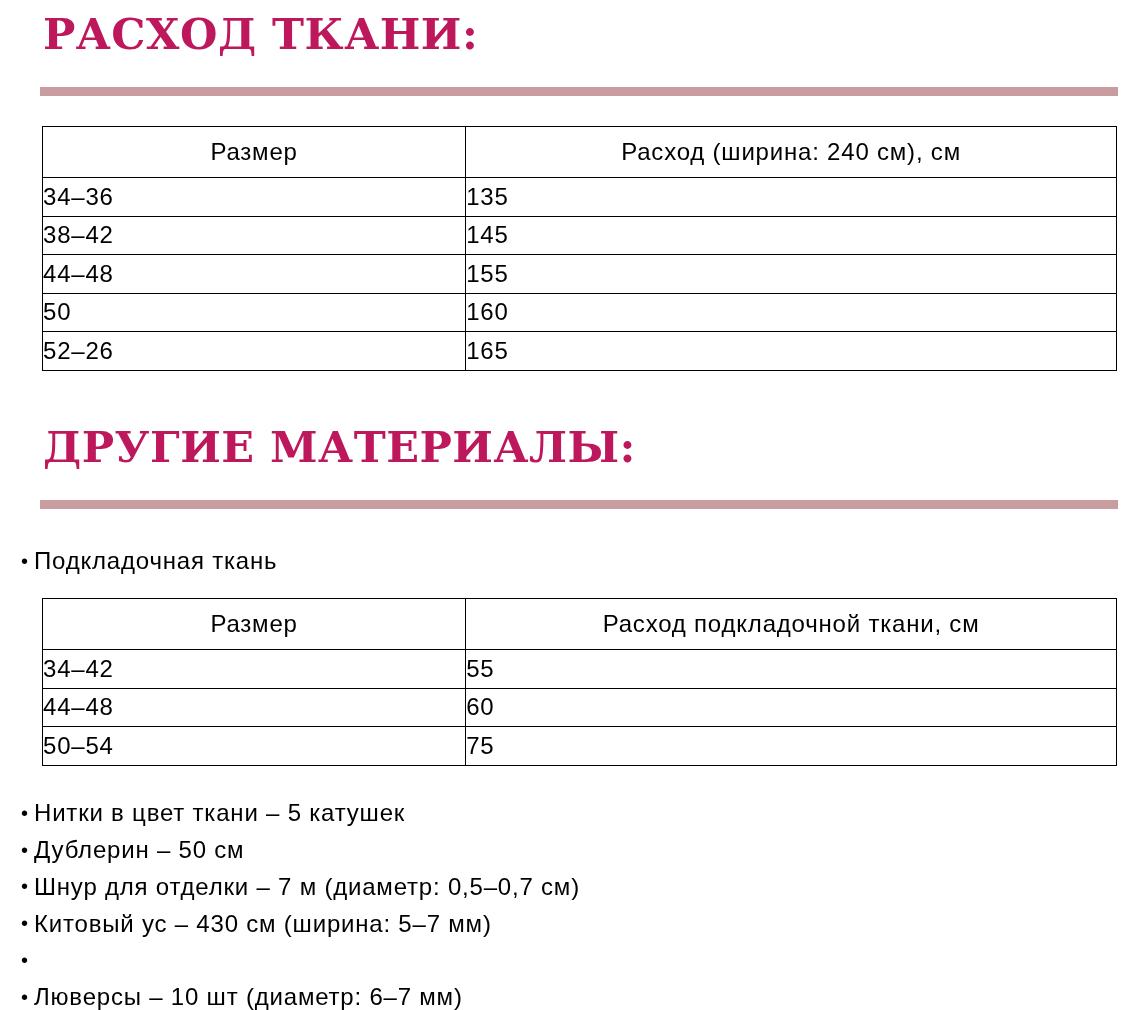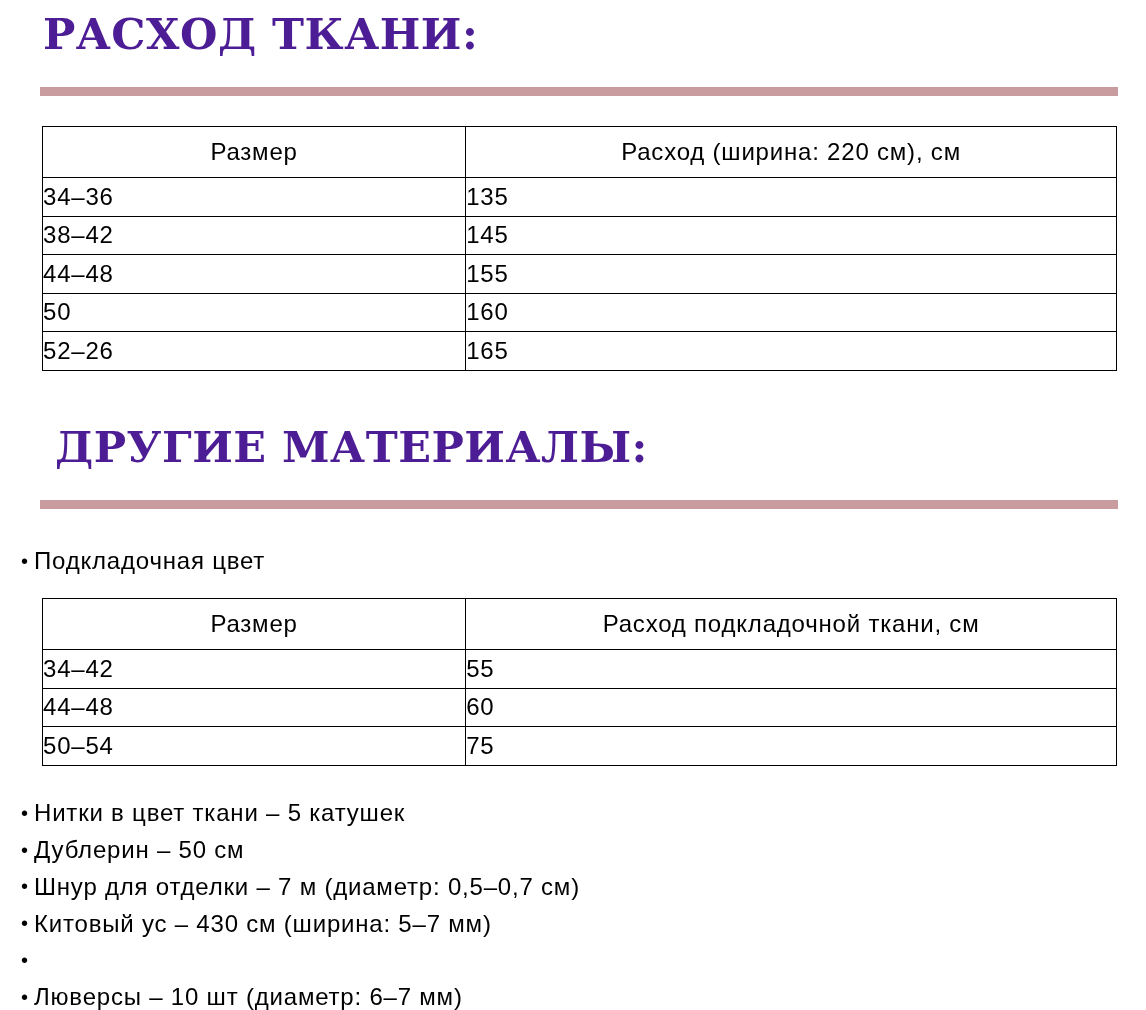--- a/index.html
+++ b/index.html
@@ -13,25 +13,25 @@
     overflow: hidden;
   }
   .doc-title {
     position: absolute;
     left: 43px;
     font-family: "DejaVu Serif", serif;
     font-weight: bold;
     font-size: 43px;
     line-height: 1;
     letter-spacing: 0.5px;
-    color: #4c1d95;
+    color: #be185d;
     white-space: nowrap;
   }
   #title-fabric { top: 13px; }
-  #title-materials { top: 426px; margin-left: 12px; }
+  #title-materials { top: 426px; }
   .rule {
     position: absolute;
     left: 40px;
     width: 1078px;
     height: 9px;
     background: #c99da0; 
   }
   #rule-fabric { top: 87px; }
   #rule-materials { top: 500px; }
   table.tbl {
@@ -98,21 +98,21 @@
   <div class="rule" id="rule-fabric" style="background: rgb(201, 157, 160);"></div>
 
   <table class="tbl" id="table-fabric">
     <colgroup>
         <col class="c1">
         <col class="c2">
       </colgroup>
     <thead>
       <tr>
         <th>Размер</th>
-        <th>Расход (ширина: 220 см), см</th>
+        <th>Расход (ширина: 240 см), см</th>
       </tr>
     </thead>
     <tbody>
       <tr>
         <td>34–36</td>
         <td>135</td>
       </tr>
       <tr>
         <td>38–42</td>
         <td>145</td>
@@ -131,21 +131,21 @@
       </tr>
     </tbody>
   </table>
 
   <h1 class="doc-title" id="title-materials">ДРУГИЕ МАТЕРИАЛЫ:</h1>
 
   <div class="rule" id="rule-materials" style="background: rgb(201, 157, 160);"></div>
 
   <div class="bullet-row" id="lead-bullet">
     <span class="dot">•</span>
-    <span class="btxt">Подкладочная цвет</span>
+    <span class="btxt">Подкладочная ткань</span>
   </div>
 
   <table class="tbl" id="table-lining">
     <colgroup>
         <col class="c1">
         <col class="c2">
       </colgroup>
     <thead>
       <tr>
         <th>Размер</th>

